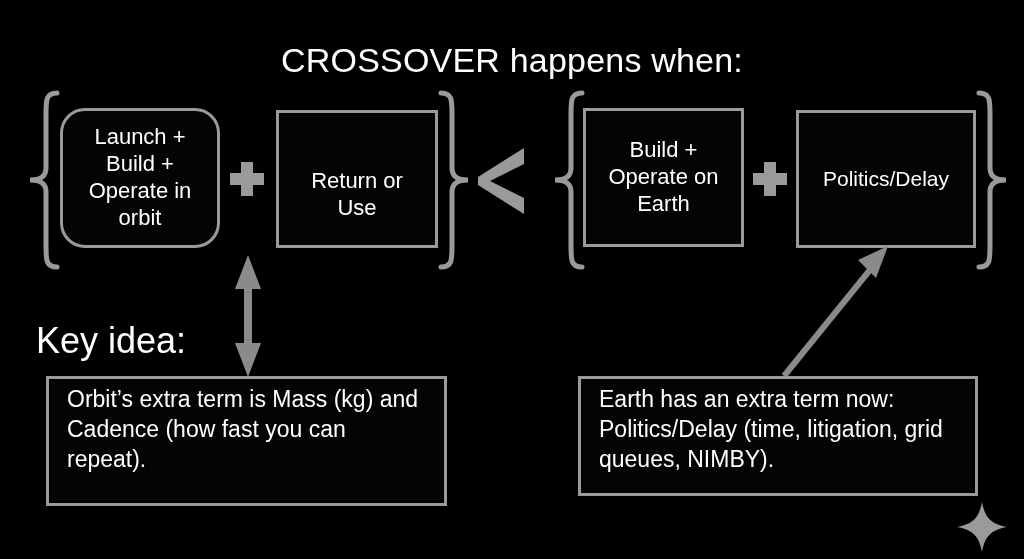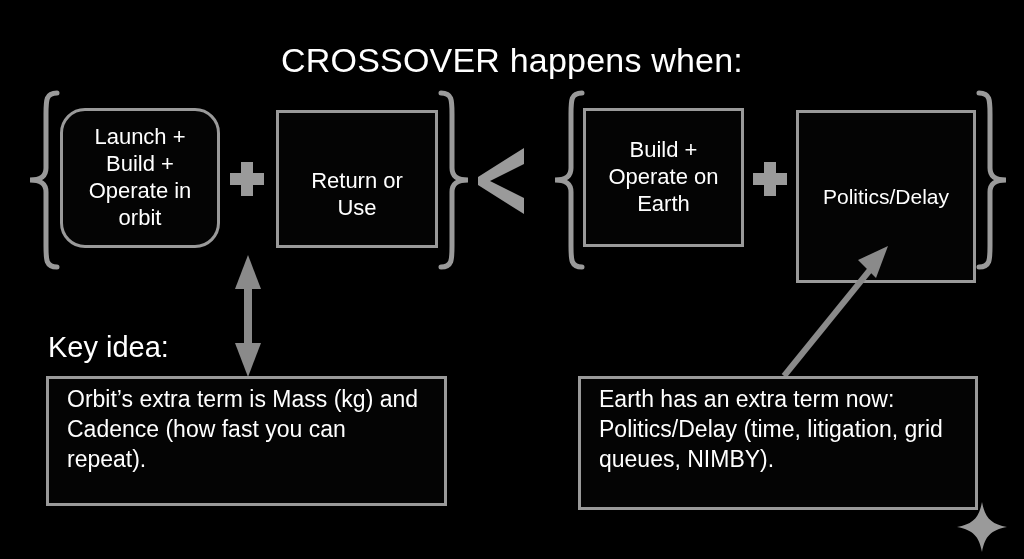--- a/index.html
+++ b/index.html
@@ -47,21 +47,21 @@
     justify-content: center;
     text-align: center;
     font-size: 22px;
     line-height: 1.22;
     box-sizing: border-box;
     padding: 4px 6px;
   }
   #box-launch   { left: 60px;  top: 108px; width: 160px; height: 140px; border-radius: 25px; }
   #box-return   { left: 276px; top: 110px; width: 162px; height: 138px; }
   #box-build    { left: 583px; top: 108px; width: 161px; height: 139px; }
-  #box-politics { left: 796px; top: 110px; width: 180px; height: 173px; font-size: 21px; }
+  #box-politics { left: 796px; top: 110px; width: 180px; height: 138px; font-size: 21px; }
 
   
   .plus {
     width: 34px;
     height: 34px;
   }
   .plus::before, .plus::after {
     content: "";
     position: absolute;
     background: #9a9a9a;
@@ -81,40 +81,39 @@
 
   
   .brace { pointer-events: none; }
   #brace-l-open  { left: 26px;  top: 90px; width: 34px; height: 180px; }
   #brace-l-close { left: 438px; top: 90px; width: 34px; height: 180px; }
   #brace-r-open  { left: 551px; top: 90px; width: 34px; height: 180px; }
   #brace-r-close { left: 976px; top: 90px; width: 34px; height: 180px; }
 
   
   #key-idea-label {
-    left: 48px;
+    left: 36px;
     top: 320px;
-    font-size: 29px;
+    font-size: 36px;
     color: #ffffff;
     white-space: nowrap;
-    margin-top: 11px;
   }
 
   
   .notebox {
     border: 3px solid #9a9a9a;
     background: #040404;
     color: #ffffff;
     box-sizing: border-box;
     font-size: 23px;
     line-height: 1.30;
     padding: 6px 18px;
   }
   #note-orbit { left: 46px;  top: 376px; width: 401px; height: 130px; }
-  #note-earth { left: 578px; top: 376px; width: 400px; height: 134px; }
+  #note-earth { left: 578px; top: 376px; width: 400px; height: 120px; }
 
   
   #arrow-vertical { left: 228px; top: 255px; width: 40px; height: 122px; }
   #arrow-diagonal { left: 780px; top: 240px; width: 120px; height: 140px; }
 
   
   #sparkle { left: 955px; top: 500px; width: 54px; height: 54px; }
 </style>
 </head>
 <body>

